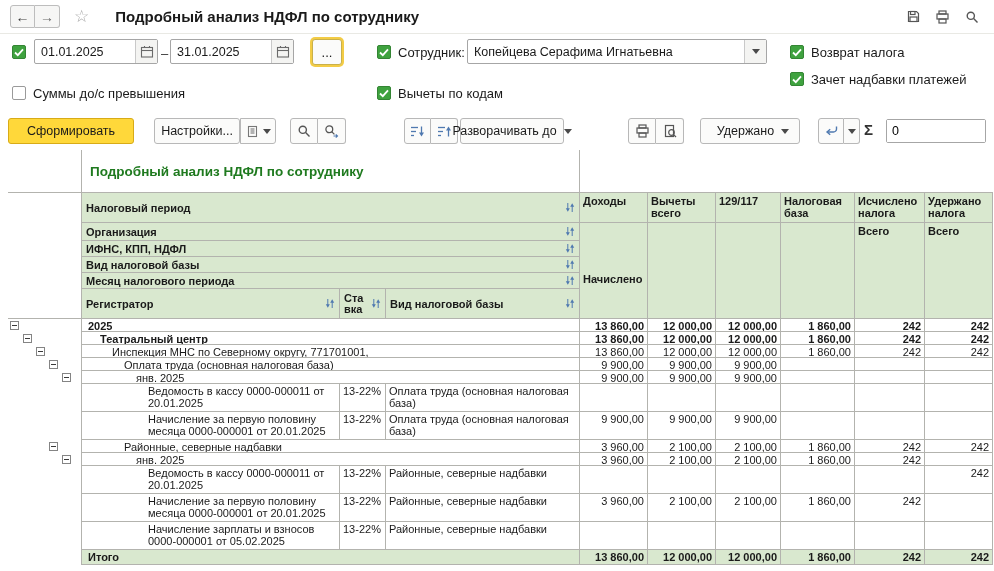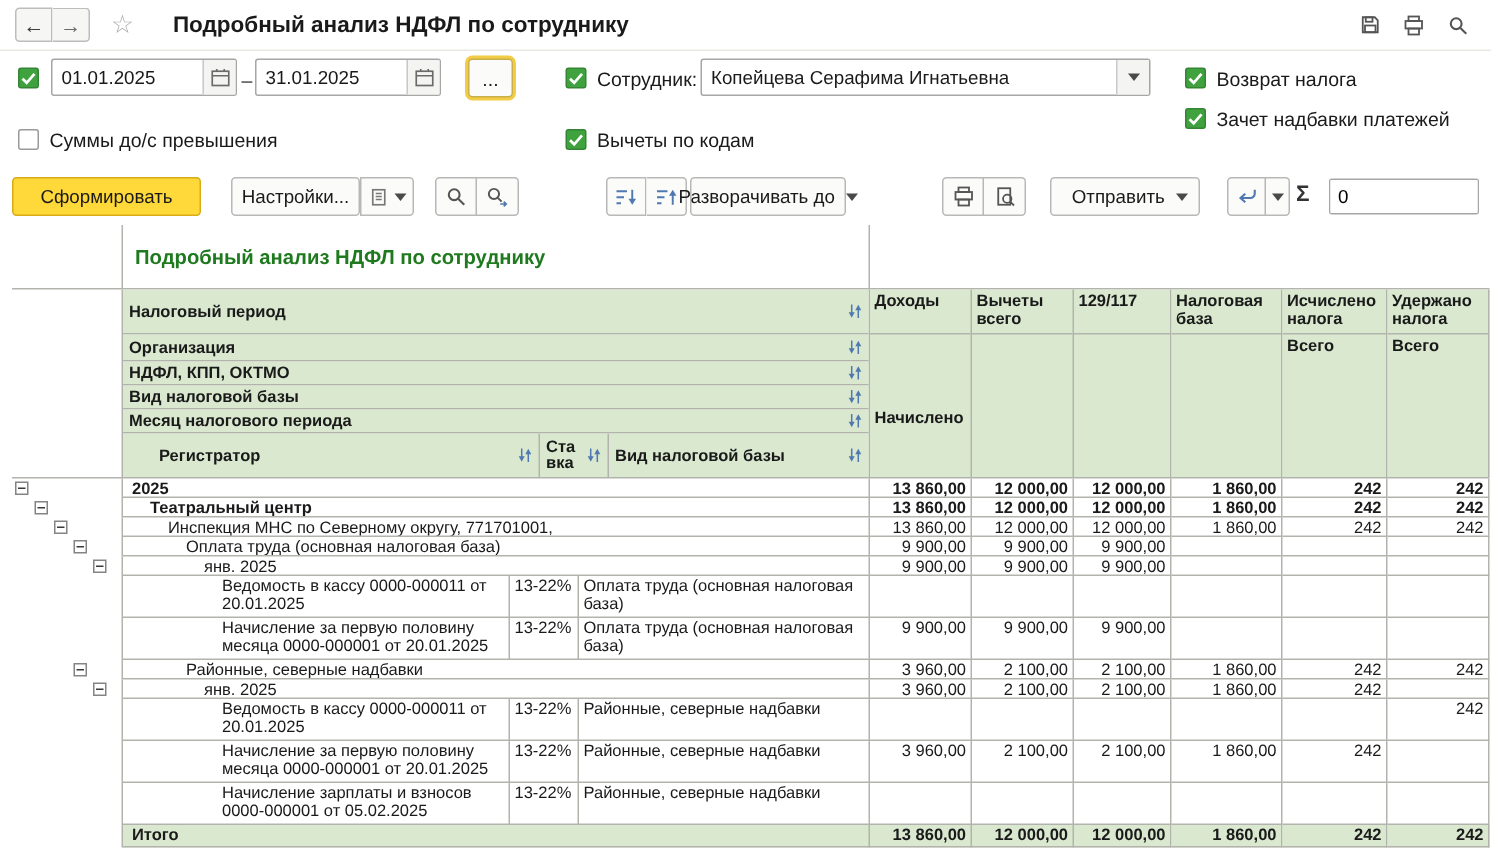--- a/index.html
+++ b/index.html
@@ -272,21 +272,21 @@
           <circle cx="8.5" cy="8.5" r="2.8"></circle>
           <line x1="10.6" y1="10.6" x2="13" y2="13"></line>
         </svg>
     </div>
   </div>
 
   <div class="btn" style="left:700px;width:100px">
     <svg width="12" height="11" viewBox="0 0 12 11" fill="none" stroke="#777" stroke-width="1.1" style="margin-right:6px">
         <path d="M1 1 H11 L7.3 5.2 V10 L4.7 8.6 V5.2 Z"></path>
       </svg>
-    <span>Отправить</span>
+    <span>Удержано</span>
     <span class="caret"></span>
   </div>
 
   <div class="grp" style="left:818px">
     <div class="gbtn" style="width:26px">
       <svg width="15" height="13" viewBox="0 0 15 13" fill="none" stroke="#4f79b0" stroke-width="1.4">
           <path d="M12.5 1.5 V4 a3 3 0 0 1 -3 3 H3.5"></path>
           <path d="M6.2 4.2 L3 7 L6.2 9.8"></path>
         </svg>
     </div>
@@ -325,21 +325,21 @@
           <div class="sorticon">
             <svg width="10" height="11" viewBox="0 0 10 11">
               <line x1="2.8" y1="1" x2="2.8" y2="7.2" stroke="#4f79b0"></line>
               <path d="M0.8 6.2 L2.8 9.8 L4.8 6.2 Z" fill="#4f79b0"></path>
               <line x1="7.2" y1="10" x2="7.2" y2="3.8" stroke="#4f79b0"></line>
               <path d="M5.2 4.8 L7.2 1.2 L9.2 4.8 Z" fill="#4f79b0"></path>
             </svg>
           </div>
         </div>
         <div class="ghrow" style="height: 16px;">
-          <div class="ghlabel">НДФЛ, КПП, ОКТМО</div>
+          <div class="ghlabel">ИФНС, КПП, НДФЛ</div>
           <div class="sorticon">
             <svg width="10" height="11" viewBox="0 0 10 11">
               <line x1="2.8" y1="1" x2="2.8" y2="7.2" stroke="#4f79b0"></line>
               <path d="M0.8 6.2 L2.8 9.8 L4.8 6.2 Z" fill="#4f79b0"></path>
               <line x1="7.2" y1="10" x2="7.2" y2="3.8" stroke="#4f79b0"></line>
               <path d="M5.2 4.8 L7.2 1.2 L9.2 4.8 Z" fill="#4f79b0"></path>
             </svg>
           </div>
         </div>
         <div class="ghrow" style="height: 16px;">
@@ -357,21 +357,21 @@
           <div class="ghlabel">Месяц налогового периода</div>
           <div class="sorticon">
             <svg width="10" height="11" viewBox="0 0 10 11">
               <line x1="2.8" y1="1" x2="2.8" y2="7.2" stroke="#4f79b0"></line>
               <path d="M0.8 6.2 L2.8 9.8 L4.8 6.2 Z" fill="#4f79b0"></path>
               <line x1="7.2" y1="10" x2="7.2" y2="3.8" stroke="#4f79b0"></line>
               <path d="M5.2 4.8 L7.2 1.2 L9.2 4.8 Z" fill="#4f79b0"></path>
             </svg>
           </div>
         </div>
-        <div class="ghrow detailrow" style="flex: 1 1 0%; padding-left: 20px;">
+        <div class="ghrow detailrow" style="flex: 1 1 0%;">
           <div class="dhcell dh-reg">
             <div class="ghlabel">Регистратор</div>
             <div class="sorticon">
               <svg width="10" height="11" viewBox="0 0 10 11">
                 <line x1="2.8" y1="1" x2="2.8" y2="7.2" stroke="#4f79b0"></line>
                 <path d="M0.8 6.2 L2.8 9.8 L4.8 6.2 Z" fill="#4f79b0"></path>
                 <line x1="7.2" y1="10" x2="7.2" y2="3.8" stroke="#4f79b0"></line>
                 <path d="M5.2 4.8 L7.2 1.2 L9.2 4.8 Z" fill="#4f79b0"></path>
               </svg>
             </div>

